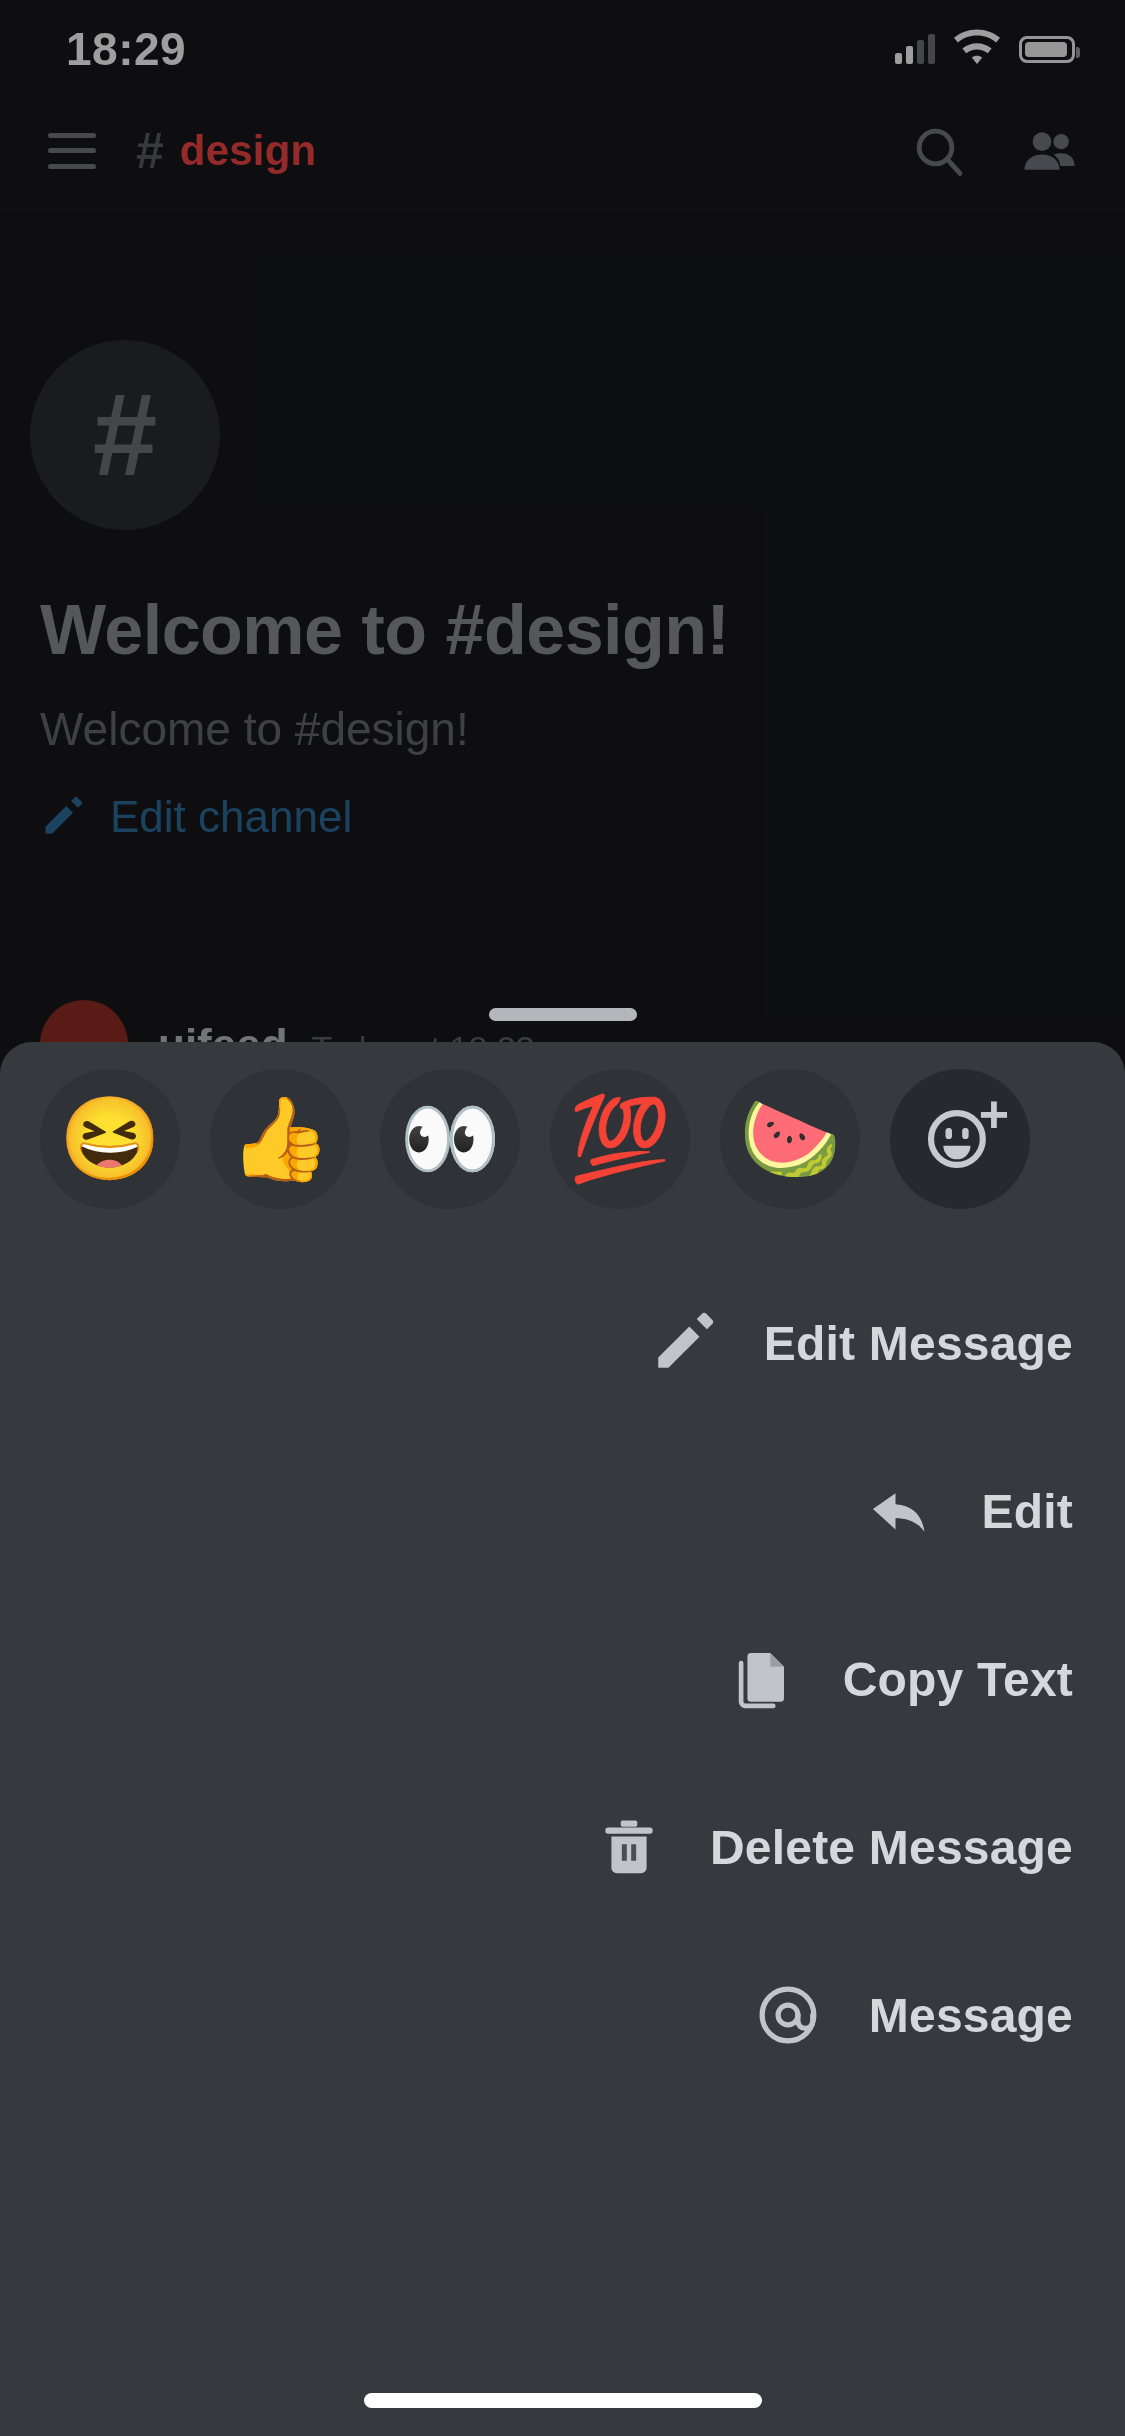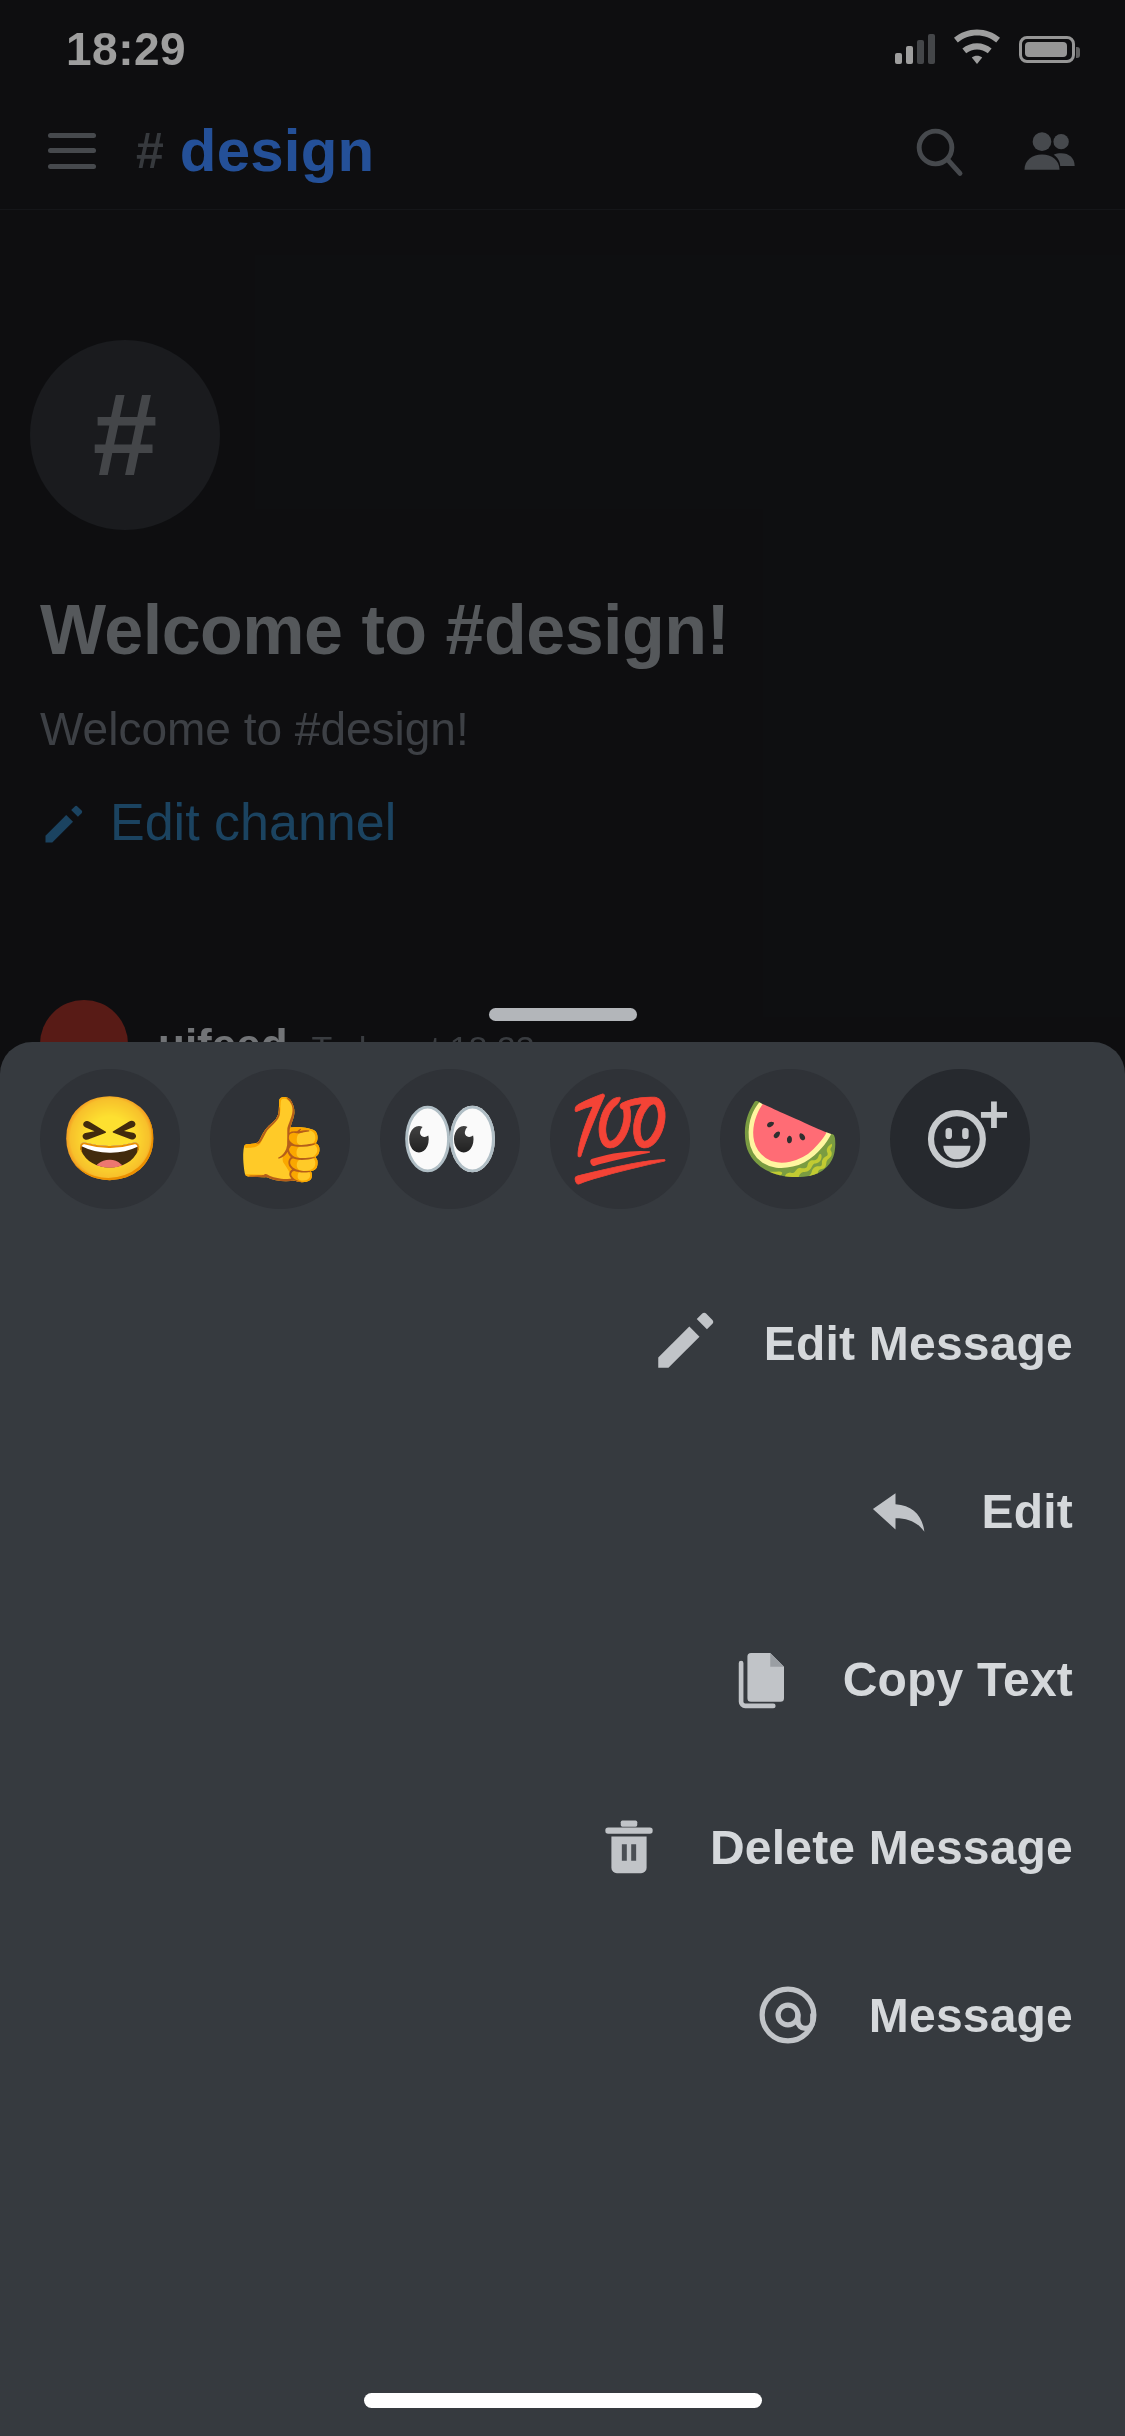--- a/index.html
+++ b/index.html
@@ -39,39 +39,39 @@
     display:flex; align-items:center;
     border-bottom:1px solid #232529;
     background:#17181b;
     padding:0 48px;
   }
   .hamburger { width:48px; height:36px; display:flex; flex-direction:column;
                justify-content:space-between; margin-right:40px; }
   .hamburger i { display:block; height:5px; background:#72767d; border-radius:3px; }
   .hash-small { color:#585d63; font-size:50px; font-weight:600; margin-right:16px;
                 line-height:1; }
-  .chan-title { color:#3b82f6; font-size:60px; font-weight:700; letter-spacing:.2px; }
+  .chan-title { color:#ef4444; font-size:42px; font-weight:700; letter-spacing:.2px; }
   .header-actions { margin-left:auto; display:flex; align-items:center; gap:54px; }
   .ic { width:56px; height:56px; display:block; }
   .ic svg { width:100%; height:100%; display:block; }
 
   
   .intro { position:absolute; top:210px; left:0; width:1125px; padding:130px 40px 0 40px; }
   .hash-circle {
     width:190px; height:190px; border-radius:50%;
     background:#2a2c31; display:flex; align-items:center; justify-content:center;
     color:#6e7277; font-size:116px; font-weight:700; line-height:1;
     margin-left:-10px;
   }
   .intro h1 { color:#8a8e93; font-size:70px; font-weight:800; margin-top:60px;
               letter-spacing:-.5px; }
   .intro p { color:#636870; font-size:46px; margin-top:32px; font-weight:400; }
   .editlink { display:flex; align-items:center; gap:26px; margin-top:36px; }
   .editlink .pen { width:44px; height:44px; }
-  .editlink span { color:#2c6c9c; font-size:52px;text-align:center; }
+  .editlink span { color:#2c6c9c; font-size:44px;text-align:center; }
 
   
   .msg { position:absolute; top:1000px; left:40px; display:flex; align-items:flex-start;
          gap:30px; }
   .msg .avatar { width:88px; height:88px; border-radius:50%; background:#8f2c24; }
   .msg .meta { padding-top:20px; display:flex; align-items:baseline; gap:24px; }
   .msg .name { color:#b9bcc1; font-size:44px; font-weight:700; }
   .msg .time { color:#5d6168; font-size:34px; }
 
   

